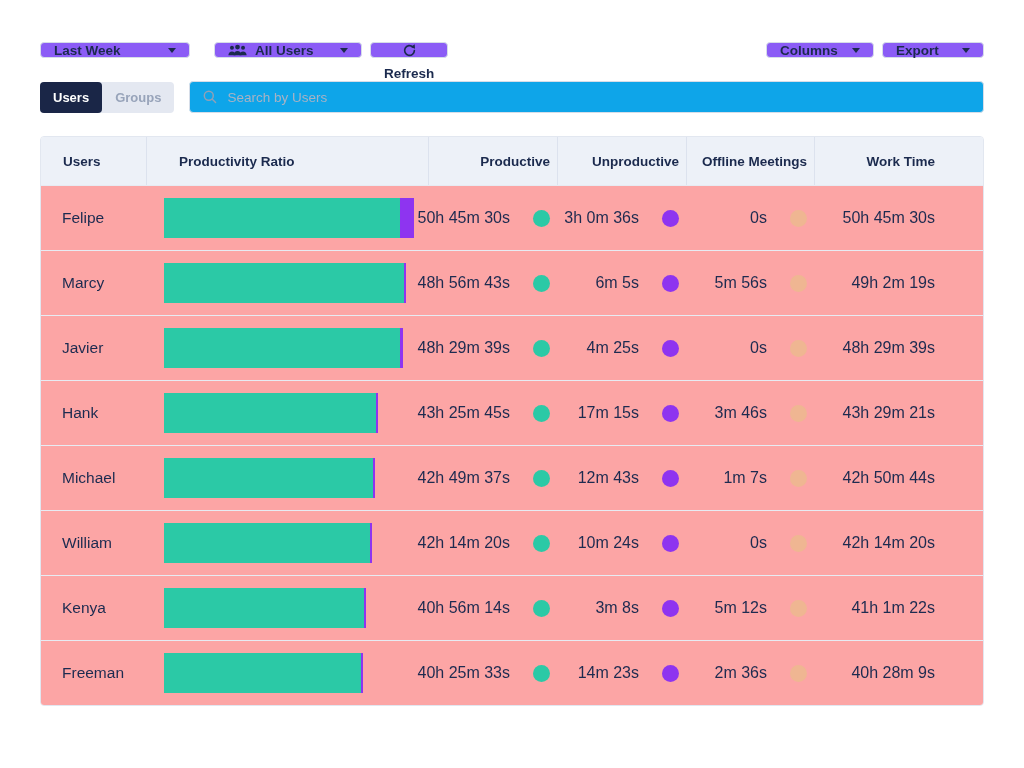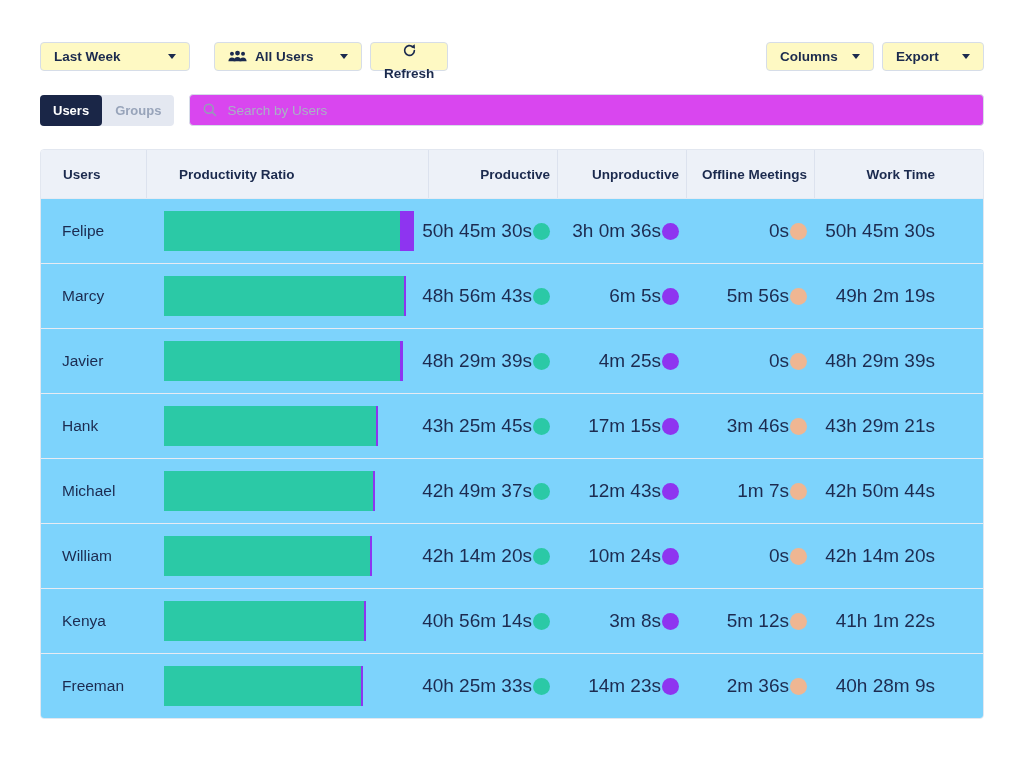--- a/index.html
+++ b/index.html
@@ -3,59 +3,59 @@
 <meta charset="utf-8">
 <style>
   * { margin:0; padding:0; box-sizing:border-box; }
   html,body { width:1024px; height:768px; background:#ffffff; font-family:"Liberation Sans", sans-serif; }
   .page { padding:42px 40px 0 40px; }
 
   
   .toolbar { display:flex; align-items:center; gap:8px; }
   .spacer { flex:1; }
   .btn {
-    display:inline-flex; align-items:center; height:29px; padding:0 13px;
-    border:1px solid #D6DDE8; border-radius:4px; background:#fef9c3;
+    display:inline-flex; align-items:center; height:16px; padding:0 13px;
+    border:1px solid #D6DDE8; border-radius:4px; background:#8b5cf6;
     font-size:13.5px; font-weight:700; color:#1B2A4E; cursor:pointer; white-space:nowrap;
   }
   .btn .caret { width:0; height:0; border-left:4.5px solid transparent; border-right:4.5px solid transparent; border-top:5px solid #1B2A4E; margin-left:auto; }
   .btn-date { width:150px; }
   .btn-users-filter { width:148px; gap:8px;margin-left:16px; }
   .btn-refresh { gap:8px;flex-direction:column; }
   .btn-columns { width:108px; }
   .btn-export { width:102px; }
   .icon { display:inline-flex; align-items:center; }
 
   
   .filter-row { display:flex; align-items:center; margin-top:23px; gap:15px; }
   .seg-group { display:flex; align-items:stretch; background:#E4E8F1; border-radius:4px; height:31px; }
   .seg { display:flex; align-items:center; padding:0 13px; font-size:13px; font-weight:700; color:#98A4BA; cursor:pointer; border-radius:4px; }
   .seg.active { background:#1A2647; color:#ffffff; }
-  .search-box { flex:1; display:flex; align-items:center; gap:9px; height:32px; border:1px solid #D6DDE8; border-radius:4px; padding:0 12px; background:#d946ef; }
+  .search-box { flex:1; display:flex; align-items:center; gap:9px; height:32px; border:1px solid #D6DDE8; border-radius:4px; padding:0 12px; background:#0ea5e9; }
   .search-box input { flex:1; border:none; outline:none; font-size:13.5px; color:#1B2A4E; font-family:"Liberation Sans", sans-serif; background:transparent; }
   .search-box input::placeholder { color:#A8B2C4; }
 
   
   .table { margin-top:23px; border:1px solid #E2E7F0; border-radius:4px; overflow:hidden; }
   .thead, .tr { display:grid; grid-template-columns:105px 282px 129px 129px 128px 1fr; }
   .thead { background:#EDF1F8; height:48px; }
   .th { display:flex; align-items:center; font-size:13.5px; font-weight:700; color:#1B2A4E; height:100%; }
   .th + .th { border-left:1px solid #DCE2EE; }
   .th-users { padding-left:22px; }
   .th-ratio { padding-left:32px; }
   .th-val { justify-content:flex-end; padding-right:7px; }
   .th-work { padding-right:48px; }
 
-  .tr { height:65px; align-items:center; background:#7dd3fc; border-top:1px solid #E7EBF3; }
+  .tr { height:65px; align-items:center; background:#fca5a5; border-top:1px solid #E7EBF3; }
   .td-name { padding-left:21px; font-size:15.5px; font-weight:500; color:#1C2B50; }
   .td-ratio { padding-left:18px; padding-right:14px; }
   .bar { height:40px; display:flex; }
   .bar-teal { background:var(--c-prod,#2BC9A6); flex:1; }
   .bar-purple { background:var(--c-unprod,#8E34F0); min-width:2px; }
-  .td-val { display:flex; justify-content:flex-end; align-items:center; gap:1px; font-size:19px; font-weight:500; color:#1D2B50; padding-right:7px; white-space:nowrap; }
+  .td-val { display:flex; justify-content:flex-end; align-items:center; gap:23px; font-size:16px; font-weight:500; color:#1D2B50; padding-right:7px; white-space:nowrap; }
   .td-work { padding-right:48px; }
   .dot { width:17px; height:17px; border-radius:50%; flex:0 0 auto; }
   .dot-prod { background:var(--c-prod,#2BC9A6); }
   .dot-unprod { background:var(--c-unprod,#8E34F0); }
   .dot-offline { background:var(--c-offline,#EFB692); }
 </style>
 </head>
 <body>
 
 <div class="page">

